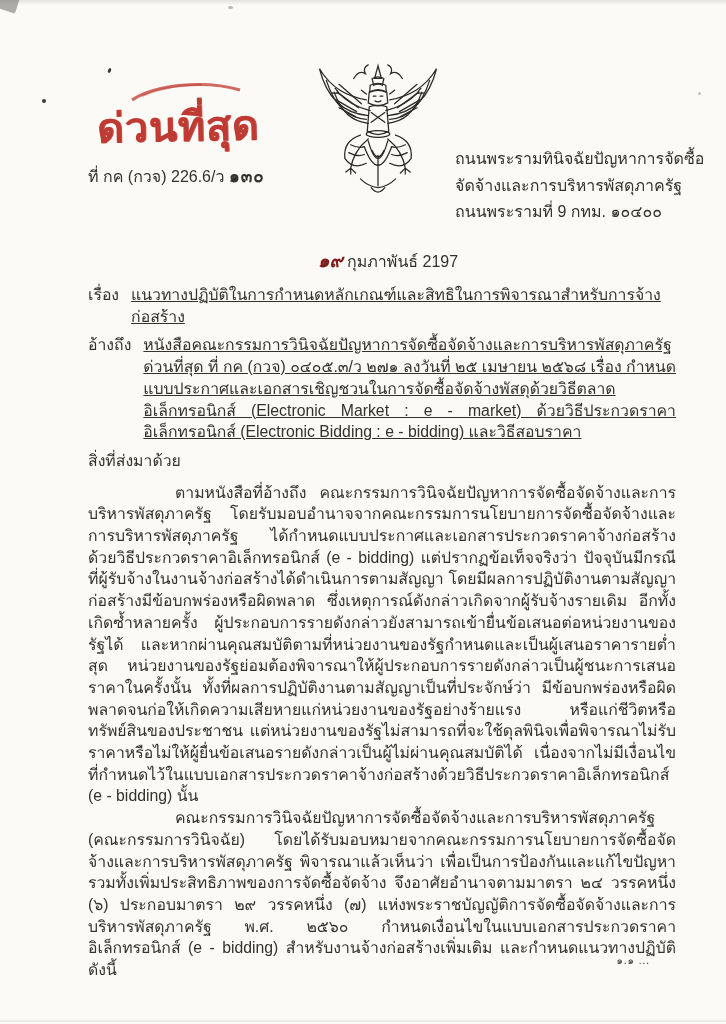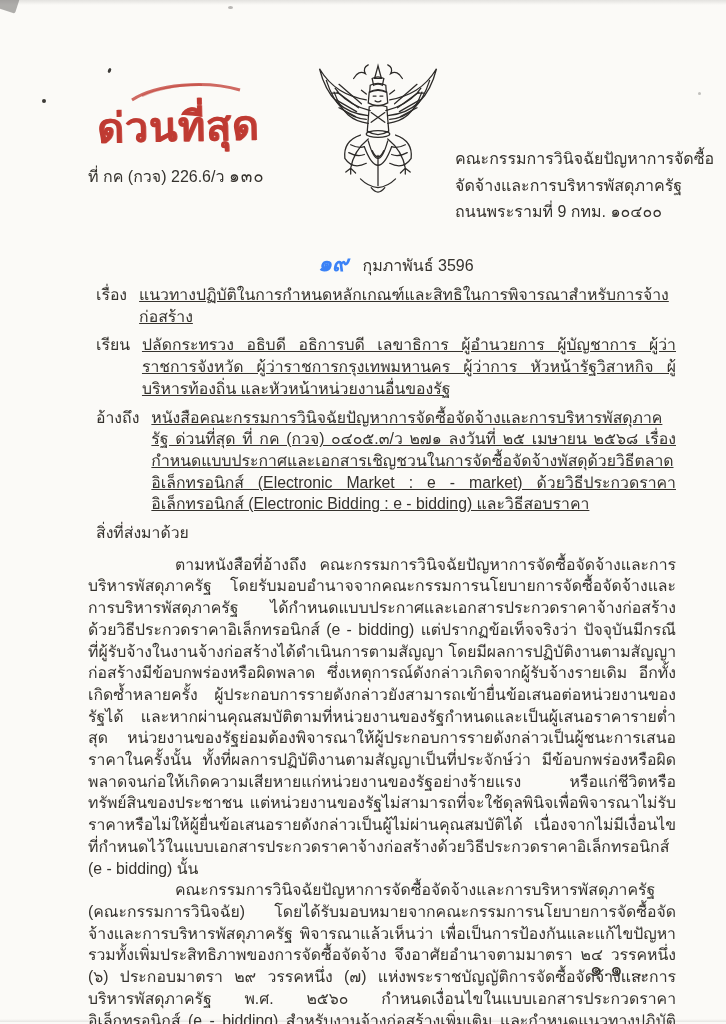--- a/index.html
+++ b/index.html
@@ -23,36 +23,36 @@
   .speck.s4{left:698px;top:92px;width:3px;height:3px;opacity:.3;}
   .scan-bottom{position:absolute;bottom:2px;left:0;width:100%;height:3px;
     background:linear-gradient(0deg,#d8d7d4,rgba(251,250,247,0));opacity:.6;}
 
   
   .stamp{position:absolute;left:97px;top:94px;
     color:#bf3a32;font-size:41px;font-weight:700;letter-spacing:1px;
     transform:rotate(-1.2deg);text-shadow:1px 0 0 #c95049;}
   .stamp-swoosh{position:absolute;left:128px;top:78px;}
   .refno{position:absolute;left:88px;top:162px;font-size:16px;white-space:nowrap;}
-  .refno .refnum{font-weight:400;font-size:17px;letter-spacing:1px;}
+  .refno .refnum{font-weight:700;font-size:17px;letter-spacing:1px;}
   .garuda{position:absolute;left:300px;top:58px;}
   .agency{position:absolute;left:455px;top:146px;font-size:16px;line-height:26.5px;}
   .dateline{position:absolute;left:318px;top:246px;font-size:16px;white-space:nowrap;}
-  .dateline .day{color:#3b82f6;font-style:italic;font-weight:700;font-size:22px;margin-right:10px;}
+  .dateline .day{color:#7f1d1d;font-style:italic;font-weight:700;font-size:18px;}
 
   
   .content{position:absolute;top:284px;left:88px;width:588px;
     font-size:15.8px;line-height:21.7px;text-align:justify;}
   .field{display:flex;margin-bottom:7px;}
-  .field .label{flex:none;margin-right:12px;white-space:nowrap;margin-left:8px;}
+  .field .label{flex:none;margin-right:12px;white-space:nowrap;}
   .field .value{flex:1;text-align:justify;text-decoration:underline;}
   .field.enclosure{margin-bottom:10px;}
   .para{margin:0;text-indent:87px;}
   .continuation{position:absolute;left:540px;top:953px;width:110px;
-    text-align:right;font-size:20px;letter-spacing:1px;}
+    text-align:right;font-size:10px;letter-spacing:1px;}
 </style>
 </head>
 <body>
 
 <div class="page">
 
   <div class="scan-top-edge"></div>
   <div class="scan-corner"></div>
   <div class="speck s1"></div>
   <div class="speck s2"></div>
@@ -118,41 +118,37 @@
       <path d="M70 80 Q80 116 90 80"></path>
       <path d="M66 86 Q80 124 94 86"></path>
       <path d="M74 90 Q80 103 86 90"></path>
       <path d="M80 95 L80 126"></path>
       <path d="M73 128 Q80 137 87 128"></path>
       <path d="M62 119 q8 8 18 9 q10 -1 18 -9"></path>
     </svg>
   </div>
 
   <div class="agency">
-    <div>คณะกรรมการวินิจฉัยปัญหาการจัดซื้อ</div>
+    <div>ถนนพระรามทินิจฉัยปัญหาการจัดซื้อ</div>
     <div>จัดจ้างและการบริหารพัสดุภาครัฐ</div>
     <div>ถนนพระรามที่ 9 กทม. ๑๐๔๐๐</div>
   </div>
 
   <div class="dateline">
     <span class="day">๑๙</span>
-    <span>กุมภาพันธ์ 3596</span>
+    <span>กุมภาพันธ์ 2197</span>
   </div>
 
   <div class="content">
 
     <div class="field">
       <span class="label">เรื่อง</span>
       <div class="value">แนวทางปฏิบัติในการกำหนดหลักเกณฑ์และสิทธิในการพิจารณาสำหรับการจ้างก่อสร้าง</div>
     </div>
 
-    <div class="field">
-      <span class="label">เรียน</span>
-      <div class="value">ปลัดกระทรวง อธิบดี อธิการบดี เลขาธิการ ผู้อำนวยการ ผู้บัญชาการ ผู้ว่าราชการจังหวัด ผู้ว่าราชการกรุงเทพมหานคร ผู้ว่าการ หัวหน้ารัฐวิสาหกิจ ผู้บริหารท้องถิ่น และหัวหน้าหน่วยงานอื่นของรัฐ</div>
-    </div>
 
     <div class="field">
       <span class="label">อ้างถึง</span>
       <div class="value">หนังสือคณะกรรมการวินิจฉัยปัญหาการจัดซื้อจัดจ้างและการบริหารพัสดุภาครัฐ ด่วนที่สุด ที่ กค (กวจ) ๐๔๐๕.๓/ว ๒๗๑ ลงวันที่ ๒๕ เมษายน ๒๕๖๘ เรื่อง กำหนดแบบประกาศและเอกสารเชิญชวนในการจัดซื้อจัดจ้างพัสดุด้วยวิธีตลาดอิเล็กทรอนิกส์ (Electronic Market : e - market) ด้วยวิธีประกวดราคาอิเล็กทรอนิกส์ (Electronic Bidding : e - bidding) และวิธีสอบราคา</div>
     </div>
 
     <div class="field enclosure">
       <span class="label">สิ่งที่ส่งมาด้วย</span>
     </div>
 

